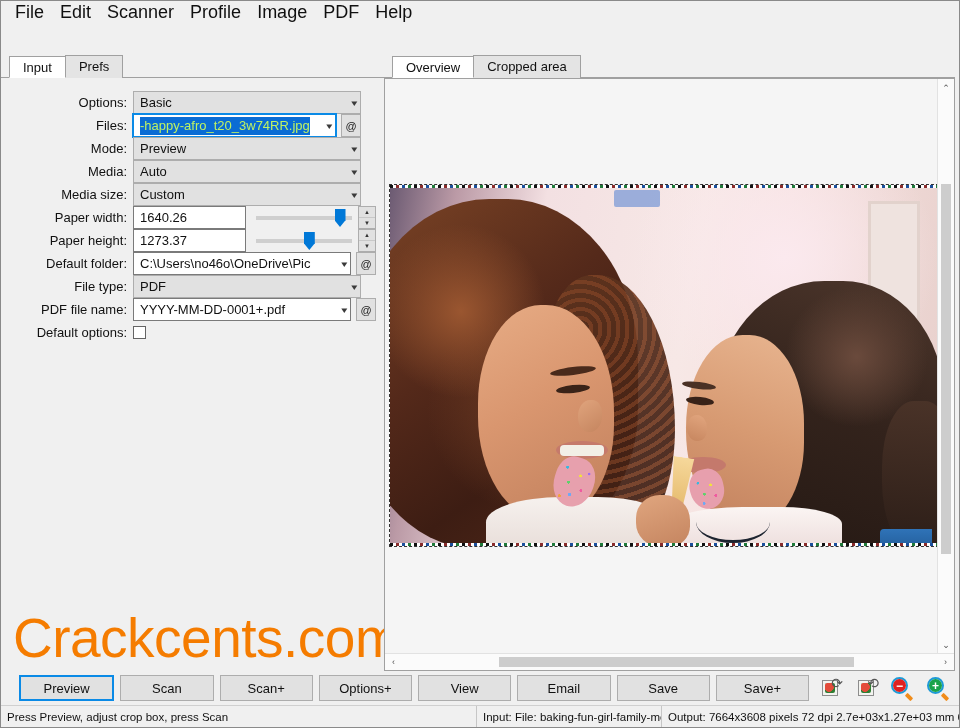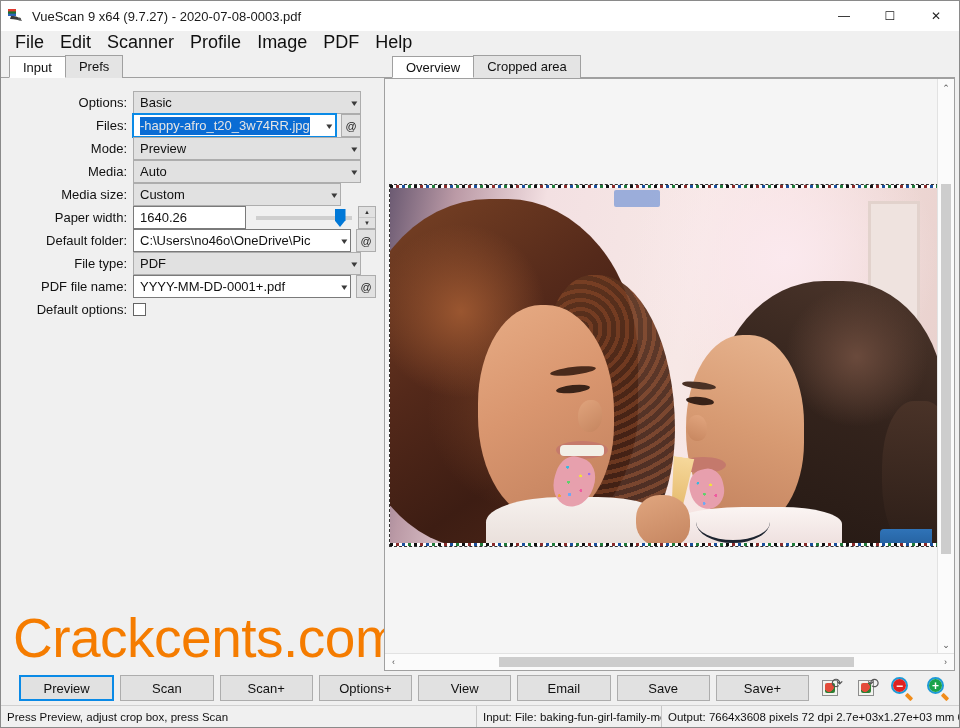--- a/index.html
+++ b/index.html
@@ -104,21 +104,21 @@
     font-size: 9px; color: #3a3a3a; padding-left: 6px; flex: none;
     transform: scaleX(1.35);
   }
   .at-btn {
     width: 20px; height: 23px; margin-left: 5px; flex: none;
     background: #e1e1e1; border: 1px solid #adadad;
     display: flex; align-items: center; justify-content: center;
     font-size: 11px; color: #222; cursor: default;
   }
   .sel-text {
-    background: #0a6cd4; color: #e5e5e5; padding: 1px 0 2px 0;
+    background: #0a6cd4; color: #bef264; padding: 1px 0 2px 0;
     white-space: nowrap; overflow: hidden;
   }
   .focus-ring { outline: 2px solid #0a8ae6; outline-offset: -1px; }
 
   
   .slider-wrap {
     flex: 1; height: 23px; position: relative;
     margin-left: 10px; margin-right: 6px;
   }
   .slider-track {
@@ -413,37 +413,20 @@
     display: flex; align-items: center; font-size: 11.5px; color: #111;
   }
   .status-cell { padding: 0 6px; height: 100%; display: flex; align-items: center; overflow: hidden; white-space: nowrap; }
   .status-cell.sep { border-left: 1px solid #c6c6c6; }
 </style>
 </head>
 <body>
 
 <div id="app">
 
-  <div class="titlebar">
-    <div class="app-icon">
-      <svg width="18" height="18" viewBox="0 0 18 18">
-        <rect x="1" y="2" width="8" height="7" fill="#1b6f2e"></rect>
-        <rect x="1" y="2" width="8" height="2.4" fill="#e03a2f"></rect>
-        <rect x="1" y="6.6" width="8" height="2.4" fill="#2f63b8"></rect>
-        <path d="M4 9 C10 9, 14 11, 15 14 C12 13, 8 12, 3 12 Z" fill="#3a3a3a"></path>
-        <circle cx="12.5" cy="12" r="1.6" fill="#555"></circle>
-      </svg>
-    </div>
-    <div class="title-text">VueScan 9 x64 (9.7.27) - 2020-07-08-0003.pdf</div>
-    <div class="win-buttons">
-      <div class="win-btn">—</div>
-      <div class="win-btn">☐</div>
-      <div class="win-btn close">✕</div>
-    </div>
-  </div>
 
   <div class="menubar">
     <div class="menu-item">File</div>
     <div class="menu-item">Edit</div>
     <div class="menu-item">Scanner</div>
     <div class="menu-item">Profile</div>
     <div class="menu-item">Image</div>
     <div class="menu-item">PDF</div>
     <div class="menu-item">Help</div>
   </div>
@@ -486,41 +469,55 @@
         <div class="form-row">
           <div class="form-label">Media:</div>
           <div class="ctrl-combo" style="width:228px">
             <span>Auto</span>
             <span class="chev">▾</span>
           </div>
         </div>
 
         <div class="form-row">
           <div class="form-label">Media size:</div>
-          <div class="ctrl-combo" style="width:208px">
+          <div class="ctrl-combo" style="width:228px">
             <span>Custom</span>
             <span class="chev">▾</span>
           </div>
         </div>
 
         <div class="form-row">
           <div class="form-label">Paper width:</div>
           <div class="ctrl-text" style="width:113px">
             <span>1640.26</span>
           </div>
           <div class="slider-wrap">
             <div class="slider-track"></div>
             <div class="slider-thumb" id="pw-thumb" style="left: calc(87% - 5px);"></div>
           </div>
           <div class="spinner">
             <div class="spin-btn">▲</div>
             <div class="spin-btn">▼</div>
           </div>
         </div>
 
+        <div class="form-row">
+          <div class="form-label">Paper height:</div>
+          <div class="ctrl-text" style="width:113px">
+            <span>1273.37</span>
+          </div>
+          <div class="slider-wrap">
+            <div class="slider-track"></div>
+            <div class="slider-thumb" id="ph-thumb" style="left: calc(55% - 5px);"></div>
+          </div>
+          <div class="spinner">
+            <div class="spin-btn">▲</div>
+            <div class="spin-btn">▼</div>
+          </div>
+        </div>
 
         <div class="form-row">
           <div class="form-label">Default folder:</div>
           <div class="ctrl-combo editable" style="width:224px;border-color:#7a7a7a">
             <span>C:\Users\no46o\OneDrive\Pic</span>
             <span class="chev">▾</span>
           </div>
           <div class="at-btn">@</div>
         </div>
 

